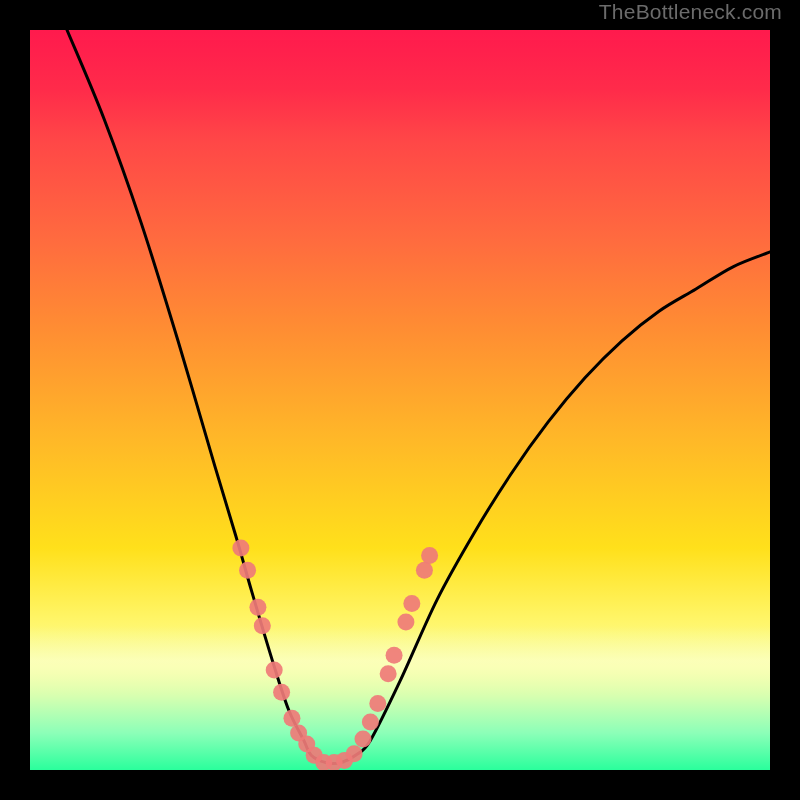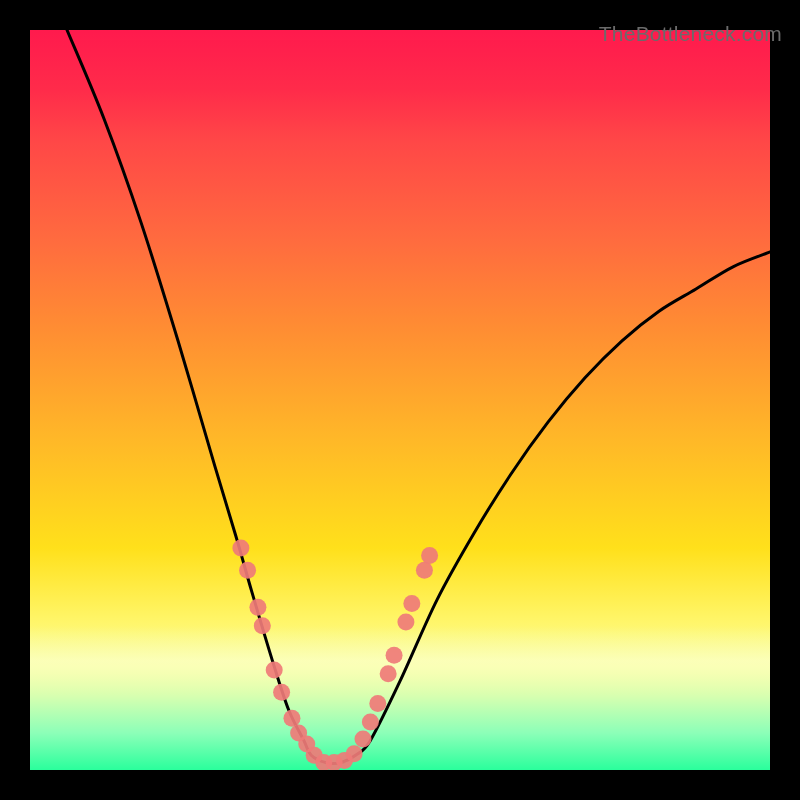--- a/index.html
+++ b/index.html
@@ -34,21 +34,21 @@
       #ffb728 55%,
       #ffe01b 70%,
       #fff66a 80%,
       #f6ff9e 86%,
       #d7ffb0 90%,
       #8cffb8 95%,
       #2aff9c 100%);
   }
   .watermark {
     position: absolute;
-    top: 22px;
+    top: 0;
     right: 18px;
     color: #6b6b6b;
     font-size: 21px;
     letter-spacing: 0.2px;
     font-weight: 500;
     z-index: 5;
   }
   svg.curve {
     position: absolute;
     left: 0;

